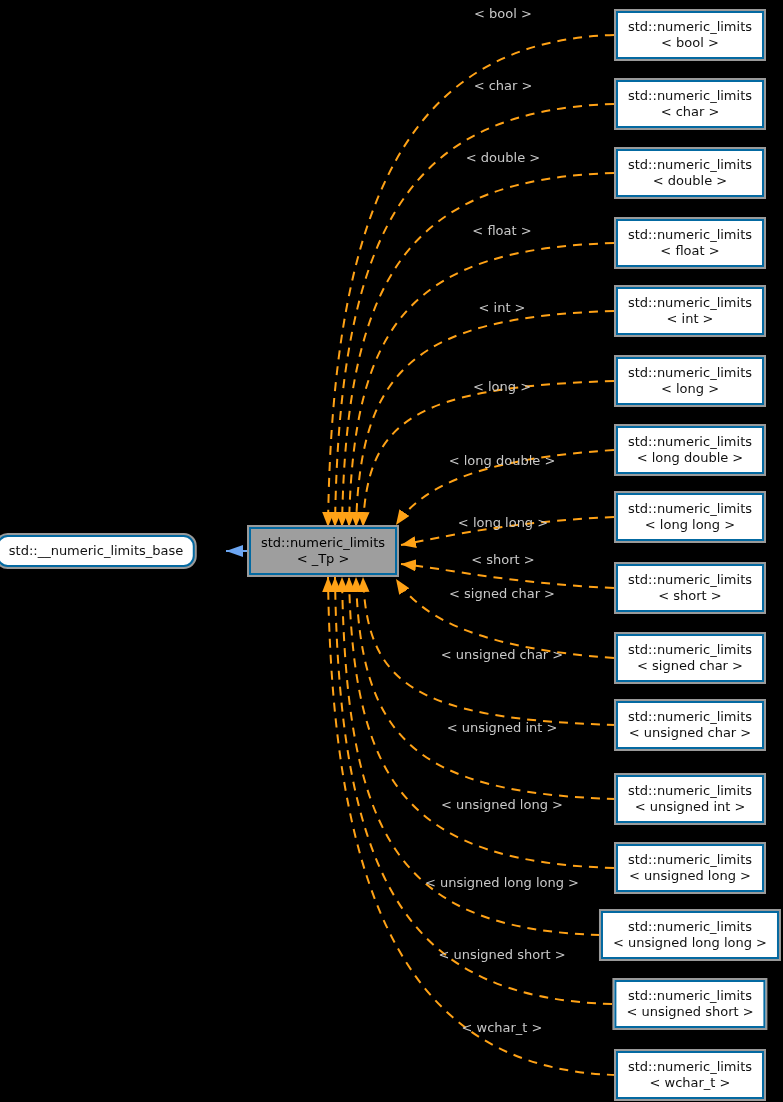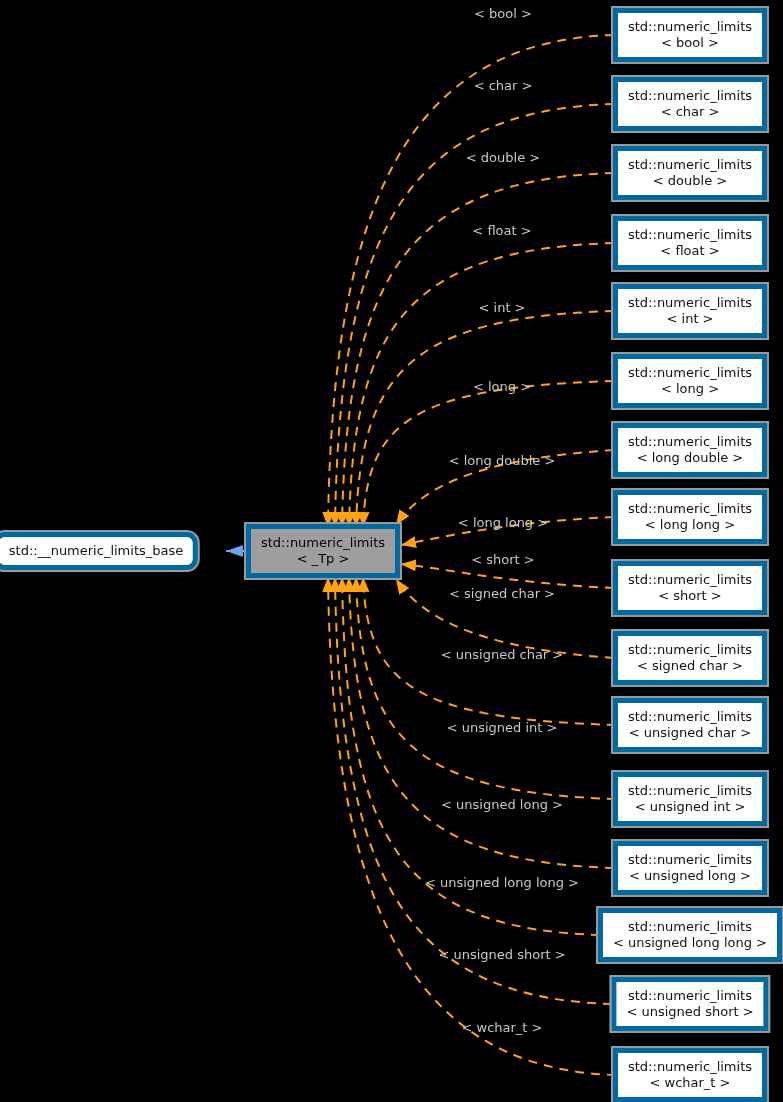--- a/index.html
+++ b/index.html
@@ -6,21 +6,21 @@
   .canvas{
     position:relative;width:783px;height:1102px;background:#000000;
     font-family:"DejaVu Sans",sans-serif;overflow:hidden;
   }
   .edges{position:absolute;left:0;top:0;width:783px;height:1102px;}
   .edge{fill:none;stroke:#ffa216;stroke-width:2;stroke-dasharray:9 7;}
   .inherit-edge{fill:none;stroke:#6ca6f2;stroke-width:2;}
   .node{
     position:absolute;transform:translate(-50%,-50%);
     background:#ffffff;color:#111111;
-    border:5px solid #0369a1;box-shadow:0 0 0 2px #9a9a9a;
+    border:2px solid #0369a1;box-shadow:0 0 0 2px #9a9a9a;
     font-size:13px;line-height:16px;text-align:center;
     padding:6px 10px;white-space:nowrap;
   }
   .node .l2{display:block;}
   .tmpl-node{background:#9e9e9e;color:#000000;}
   .edge-label{
     position:absolute;transform:translate(-50%,-50%);
     color:#c8c8c8;font-size:13px;white-space:nowrap;
   }
 </style>

